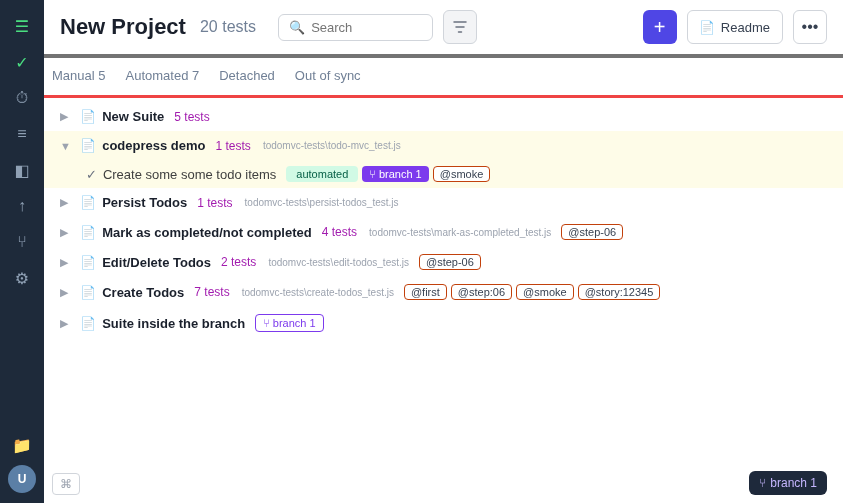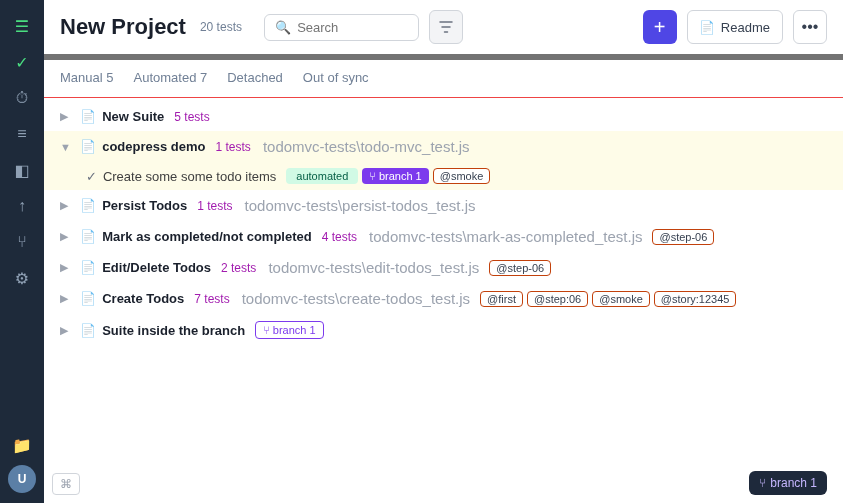--- a/index.html
+++ b/index.html
@@ -62,31 +62,31 @@
       display: flex;
       flex-direction: column;
       overflow: hidden;
     }
 
     
     .header {
       display: flex;
       align-items: center;
       padding: 10px 16px;
-      border-bottom: 6px solid #737373;
+      border-bottom: 4px solid #737373;
       gap: 10px;
       min-height: 54px;
     }
     .project-title {
       font-size: 22px;
       font-weight: 700;
       color: #1a202c;
     }
     .test-count-badge {
-      font-size: 12px;
+      font-size: 16px;
       color: #718096;
       font-weight: 400;
       margin-left: 4px;
     }
     .search-box {
       display: flex;
       align-items: center;
       border: 1px solid #d1d5db;
       border-radius: 6px;
       padding: 5px 10px;
@@ -155,22 +155,22 @@
       cursor: pointer;
       background: #fff;
       color: #374151;
       font-size: 16px;
     }
 
     
     .tabs {
       display: flex;
       gap: 20px;
-      padding: 0 16px;
-      border-bottom: 1px solid #ef4444;
+      padding: 0 8px;
+      border-bottom: 3px solid #ef4444;
     }
     .tab {
       padding: 10px 0;
       font-size: 13px;
       color: #718096;
       cursor: pointer;
       border-bottom: 2px solid transparent;
     }
 
     
@@ -206,21 +206,21 @@
       font-size: 13px;
       text-align: right;
     }
     .test-count-small {
       color: #a21caf;
       font-size: 12px;
       margin-left: 4px;
     }
     .file-path {
       color: #9ca3af;
-      font-size: 15px;
+      font-size: 10px;
       margin-left: 6px;
     }
     .tags {
       display: flex;
       gap: 4px;
       margin-left: 4px;
       flex-wrap: wrap;
       align-items: center;
     }
     .tag {

